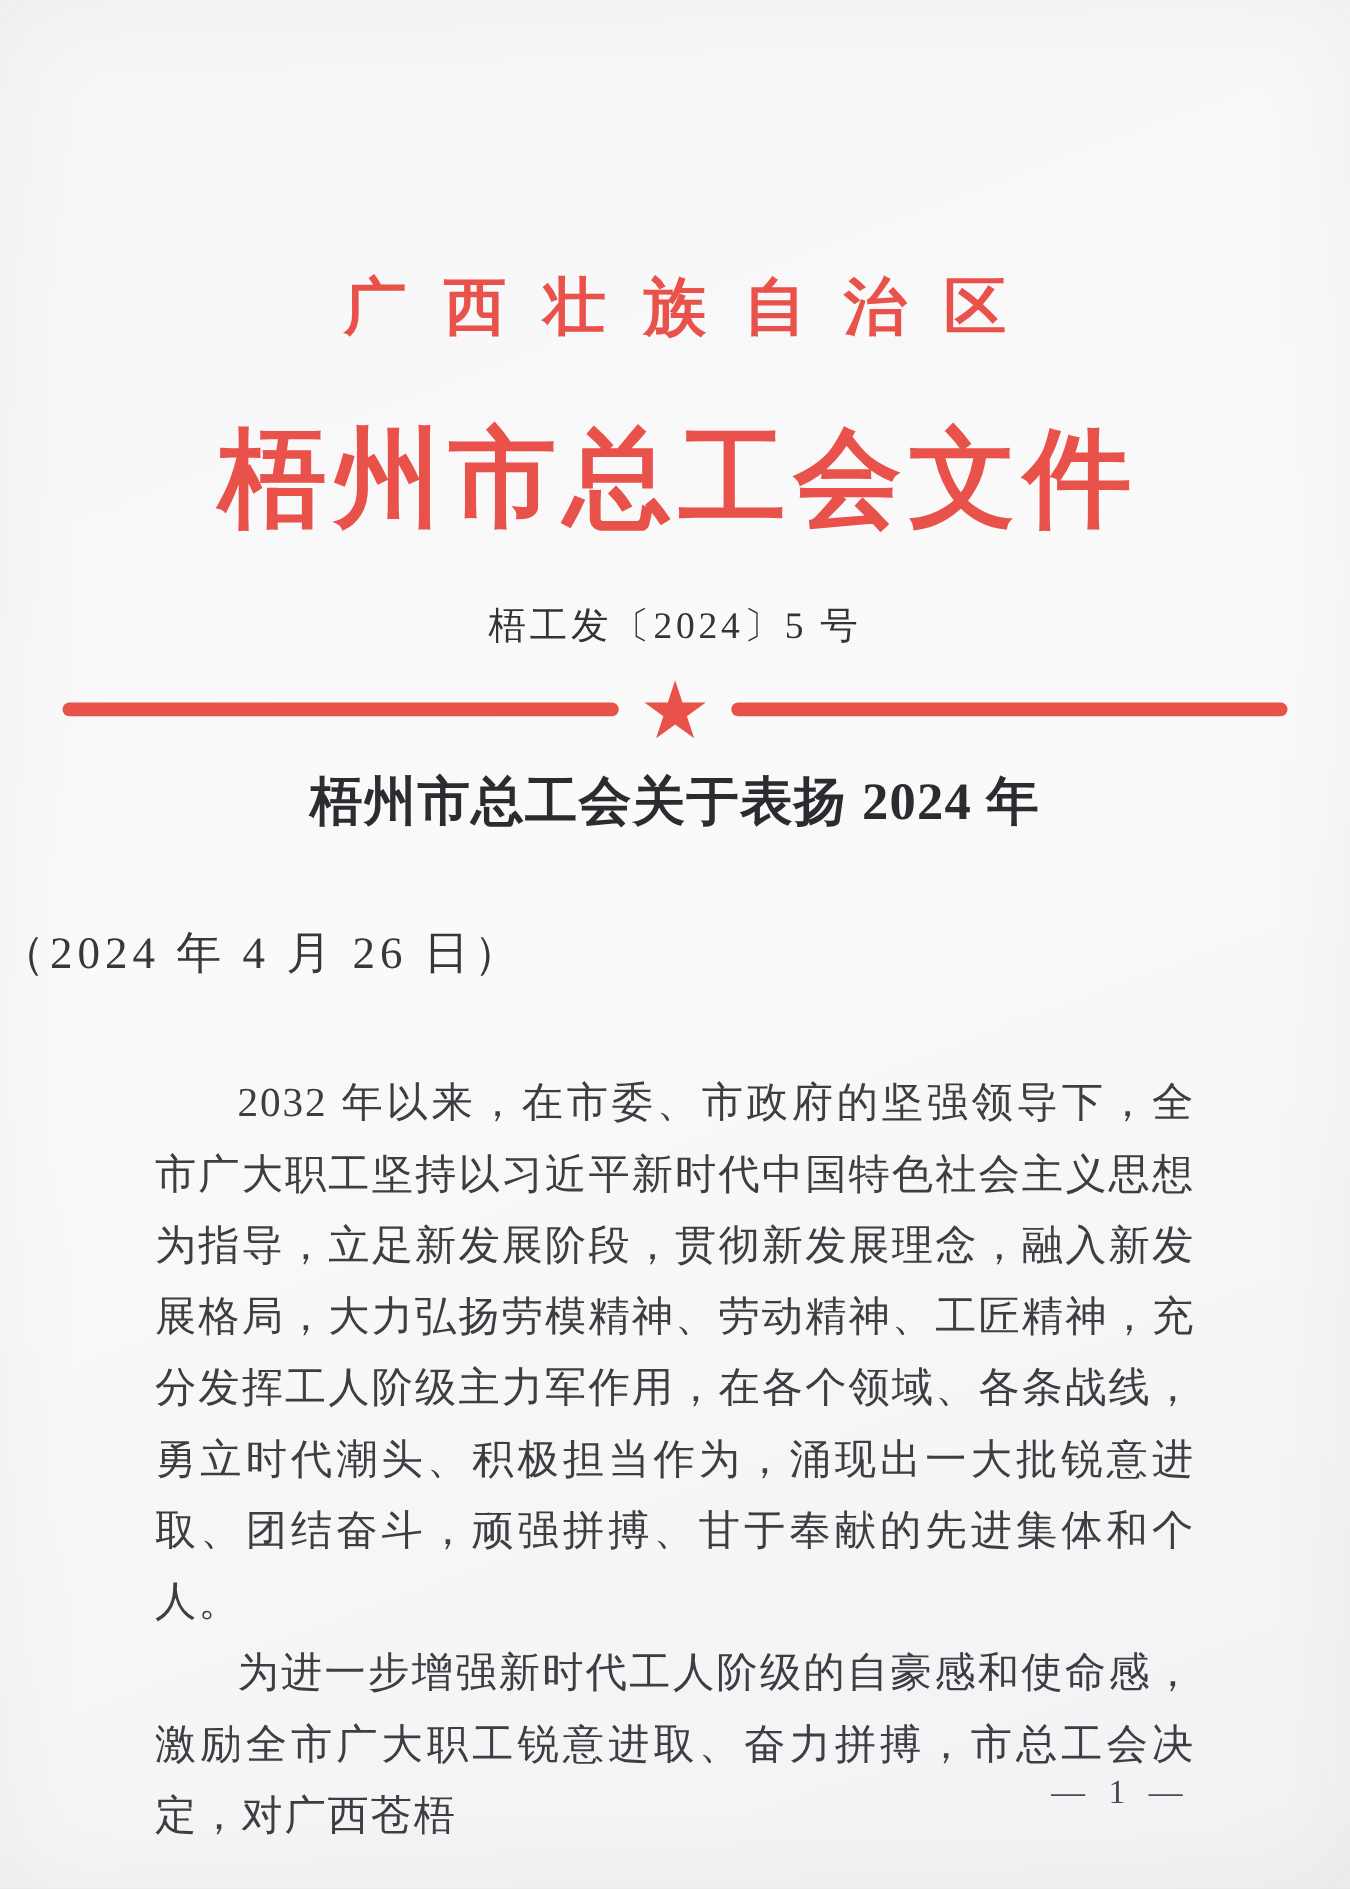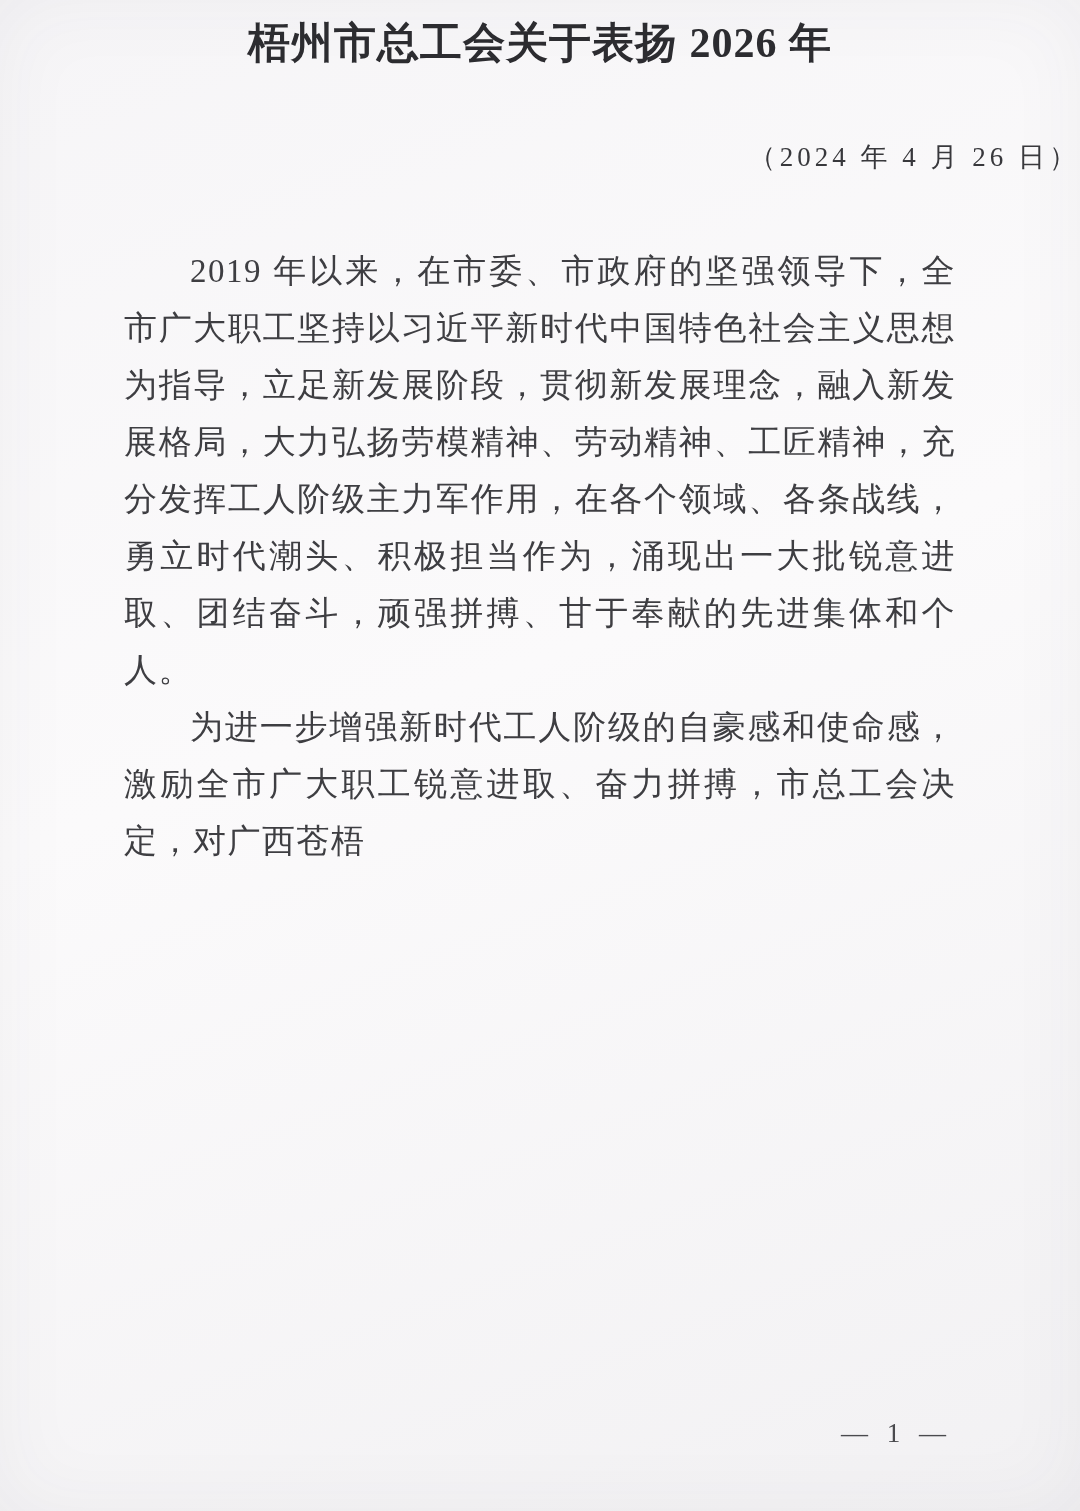--- a/index.html
+++ b/index.html
@@ -67,22 +67,22 @@
     margin-top: 12px;
     text-align: center;
     font-size: 42px;
     font-weight: 700;
     line-height: 63px;
     color: #2c2c30;
     letter-spacing: 1px;
   }
   .doc-date {
     margin-top: 64px;
-    text-align: right;
-    font-size: 27px;
+    text-align: left;
+    font-size: 36px;
     letter-spacing: 4px;
     color: #38383c;
   }
   .body-text {
     margin: 68px auto 0 auto;
     width: 832px;
     font-size: 33px;
     line-height: 57px;
     letter-spacing: 1.5px;
     text-align: justify;
@@ -99,27 +99,40 @@
     font-size: 27px;
     letter-spacing: 6px;
     color: #4a4a4e;
   }
 </style>
 </head>
 <body>
 
 <div class="page" style="--accent: #e9524a;">
 
+  <div class="letterhead">
+    <div class="region">广西壮族自治区</div>
+
+    <div class="org">梧州市总工会文件</div>
+
+    <div class="docnum">梧工发〔2024〕5 号</div>
+
+    <div class="redline">
+      <span class="seg"></span>
+      <span class="star">★</span>
+      <span class="seg"></span>
+    </div>
+  </div>
 
   <div class="doc-title">
-    <div>梧州市总工会关于表扬 2026 年</div>
+    <div>梧州市总工会关于表扬 2024 年</div>
   </div>
 
   <div class="doc-date">（2024 年 4 月 26 日）</div>
 
   <div class="body-text">
-      <p>2019 年以来，在市委、市政府的坚强领导下，全市广大职工坚持以习近平新时代中国特色社会主义思想为指导，立足新发展阶段，贯彻新发展理念，融入新发展格局，大力弘扬劳模精神、劳动精神、工匠精神，充分发挥工人阶级主力军作用，在各个领域、各条战线，勇立时代潮头、积极担当作为，涌现出一大批锐意进取、团结奋斗，顽强拼搏、甘于奉献的先进集体和个人。</p>
+      <p>2032 年以来，在市委、市政府的坚强领导下，全市广大职工坚持以习近平新时代中国特色社会主义思想为指导，立足新发展阶段，贯彻新发展理念，融入新发展格局，大力弘扬劳模精神、劳动精神、工匠精神，充分发挥工人阶级主力军作用，在各个领域、各条战线，勇立时代潮头、积极担当作为，涌现出一大批锐意进取、团结奋斗，顽强拼搏、甘于奉献的先进集体和个人。</p>
       <p>为进一步增强新时代工人阶级的自豪感和使命感，激励全市广大职工锐意进取、奋力拼搏，市总工会决定，对广西苍梧</p>
     </div>
 
   <div class="page-number">— 1 —</div>
 
 </div>
 
 </body></html>

